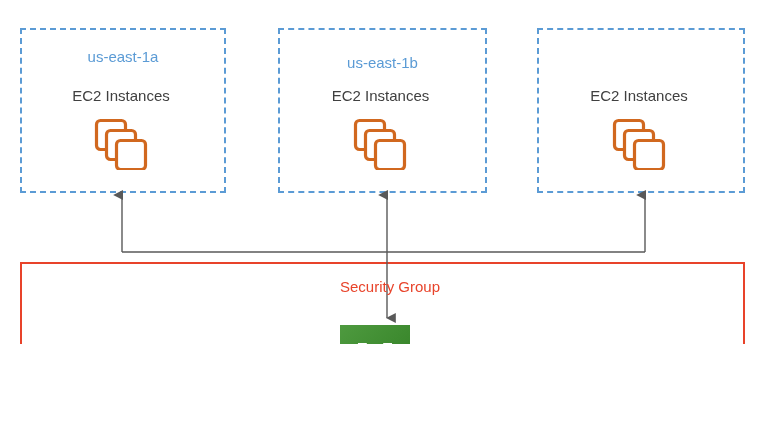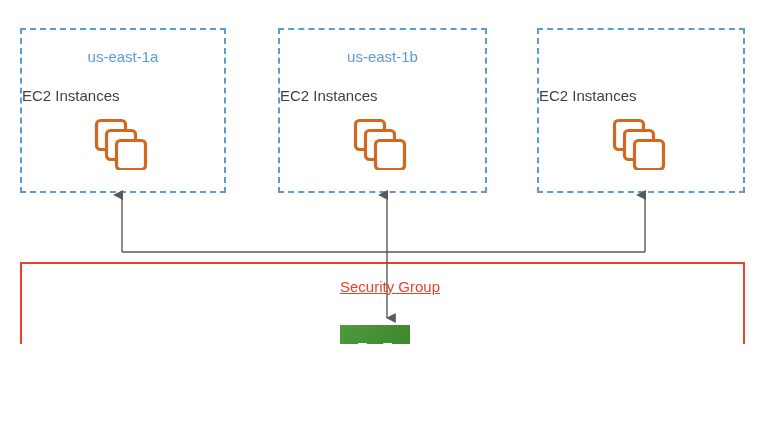--- a/index.html
+++ b/index.html
@@ -32,21 +32,21 @@
     text-align: center;
     color: #5b9bd5;
     font-size: 15px;
     line-height: 18px;
     white-space: nowrap;
   }
   .az-sublabel {
     position: absolute;
     left: 0;
     right: 4px;
-    text-align: left;
+    text-align: center;
     color: #404040;
     font-size: 15px;
     line-height: 18px;
     white-space: nowrap;
   }
 
   
   .ec2-icon {
     position: absolute;
     width: 54px;
@@ -114,21 +114,21 @@
     <div class="ec2-icon" style="left:72px; top:88px;">
       <svg viewBox="0 0 54 52" xmlns="http://www.w3.org/2000/svg">
         <rect x="2.5" y="2.5" width="29" height="29" rx="4" ry="4" fill="#ffffff" stroke="#d1681f" stroke-width="3.2"></rect>
         <rect x="12.5" y="12.5" width="29" height="29" rx="4" ry="4" fill="#ffffff" stroke="#d1681f" stroke-width="3.2"></rect>
         <rect x="22.5" y="22.5" width="29" height="29" rx="4" ry="4" fill="#ffffff" stroke="#d1681f" stroke-width="3.2"></rect>
       </svg>
     </div>
   </div>
 
   <div class="az-box" id="az-box-1" style="left:278px; top:28px; width:209px; height:165px;">
-    <div class="az-label" style="top:18px;">us-east-1b</div>
+    <div class="az-label" style="top:24px;">us-east-1b</div>
     <div class="az-sublabel" style="top:57px;">EC2 Instances</div>
     <div class="ec2-icon" style="left:73px; top:88px;">
       <svg viewBox="0 0 54 52" xmlns="http://www.w3.org/2000/svg">
         <rect x="2.5" y="2.5" width="29" height="29" rx="4" ry="4" fill="#ffffff" stroke="#d1681f" stroke-width="3.2"></rect>
         <rect x="12.5" y="12.5" width="29" height="29" rx="4" ry="4" fill="#ffffff" stroke="#d1681f" stroke-width="3.2"></rect>
         <rect x="22.5" y="22.5" width="29" height="29" rx="4" ry="4" fill="#ffffff" stroke="#d1681f" stroke-width="3.2"></rect>
       </svg>
     </div>
   </div>
 
@@ -159,21 +159,21 @@
 
     <path d="M 122 252 L 122 195" fill="none" stroke="#595959" stroke-width="1.4" marker-end="url(#arrow-up)"></path>
 
     <path d="M 645 252 L 645 195" fill="none" stroke="#595959" stroke-width="1.4" marker-end="url(#arrow-up)"></path>
 
     <path d="M 387 252 L 387 195" fill="none" stroke="#595959" stroke-width="1.4" marker-end="url(#arrow-up)"></path>
 
     <path d="M 387 252 L 387 318" fill="none" stroke="#595959" stroke-width="1.4" marker-end="url(#arrow-down)"></path>
   </svg>
 
-  <div id="security-group-label" style="left:305px; top:278px; width:170px;text-decoration:underline;">Security Group</div>
+  <div id="security-group-label" style="left:305px; top:278px; width:170px;">Security Group</div>
 
   <div id="efs-icon" style="left:340px; top:325px;">
     <svg viewBox="0 0 70 70" xmlns="http://www.w3.org/2000/svg">
       <defs>
         <linearGradient id="efs-grad" x1="0" y1="0" x2="1" y2="1">
           <stop offset="0%" stop-color="#4e9a3f"></stop>
           <stop offset="100%" stop-color="#2f7d22"></stop>
         </linearGradient>
       </defs>
       <rect x="0" y="0" width="70" height="70" fill="url(#efs-grad)"></rect>

